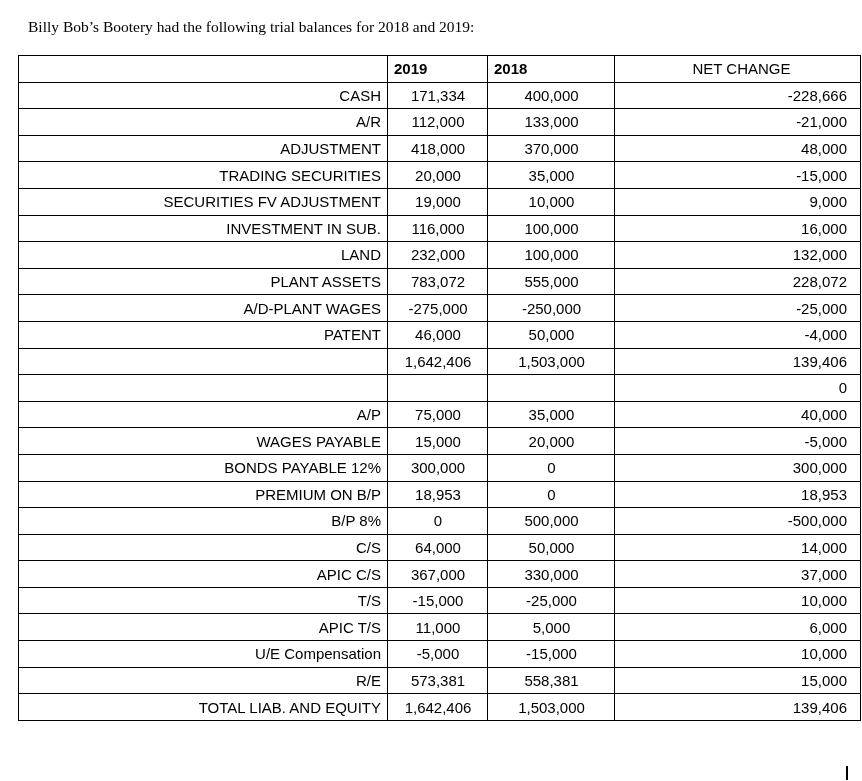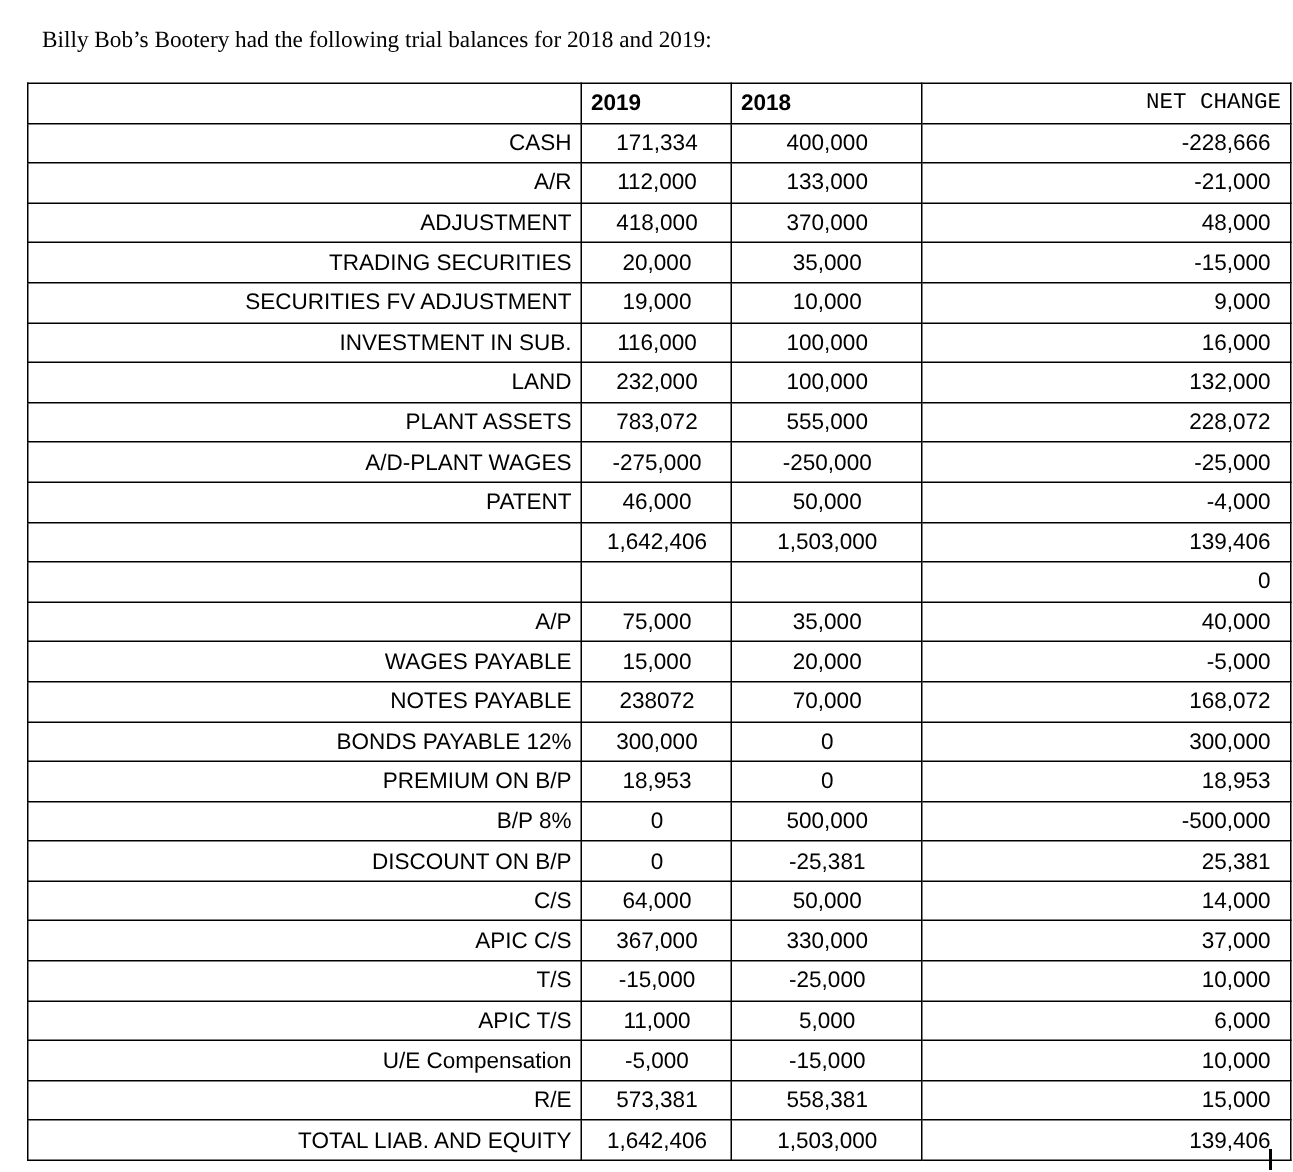--- a/index.html
+++ b/index.html
@@ -34,21 +34,21 @@
     border: 1px solid #000;
     font-size: 15px;
     font-weight: normal;
     padding: 0 6px;
     vertical-align: middle;
     white-space: nowrap;
     overflow: hidden;
   }
   .tb .c-label { text-align: right; padding-left: 7px; }
   .tb th.c-year { text-align: left; font-weight: bold; }
-  .tb th.c-net-h { text-align: right; padding-left: 14px; font-family: Liberation Mono, monospace; }
+  .tb th.c-net-h { text-align: center; padding-left: 14px; }
   .tb td.c-num { text-align: center; padding-right: 5px; }
   .tb td.c-net { text-align: right; padding-right: 13px; }
   .cursor-mark {
     position: absolute;
     left: 846px;
     top: 766px;
     width: 2px;
     height: 14px;
     background: #000;
   }
@@ -152,50 +152,38 @@
     <td class="c-num">35,000</td>
     <td class="c-net">40,000</td>
   </tr>
       <tr>
     <td class="c-label">WAGES PAYABLE</td>
     <td class="c-num">15,000</td>
     <td class="c-num">20,000</td>
     <td class="c-net">-5,000</td>
   </tr>
       <tr>
-    <td class="c-label">NOTES PAYABLE</td>
-    <td class="c-num">238072</td>
-    <td class="c-num">70,000</td>
-    <td class="c-net">168,072</td>
-  </tr>
-      <tr>
     <td class="c-label">BONDS PAYABLE 12%</td>
     <td class="c-num">300,000</td>
     <td class="c-num">0</td>
     <td class="c-net">300,000</td>
   </tr>
       <tr>
     <td class="c-label">PREMIUM ON B/P</td>
     <td class="c-num">18,953</td>
     <td class="c-num">0</td>
     <td class="c-net">18,953</td>
   </tr>
       <tr>
     <td class="c-label">B/P 8%</td>
     <td class="c-num">0</td>
     <td class="c-num">500,000</td>
     <td class="c-net">-500,000</td>
   </tr>
       <tr>
-    <td class="c-label">DISCOUNT ON B/P</td>
-    <td class="c-num">0</td>
-    <td class="c-num">-25,381</td>
-    <td class="c-net">25,381</td>
-  </tr>
-      <tr>
     <td class="c-label">C/S</td>
     <td class="c-num">64,000</td>
     <td class="c-num">50,000</td>
     <td class="c-net">14,000</td>
   </tr>
       <tr>
     <td class="c-label">APIC C/S</td>
     <td class="c-num">367,000</td>
     <td class="c-num">330,000</td>
     <td class="c-net">37,000</td>

